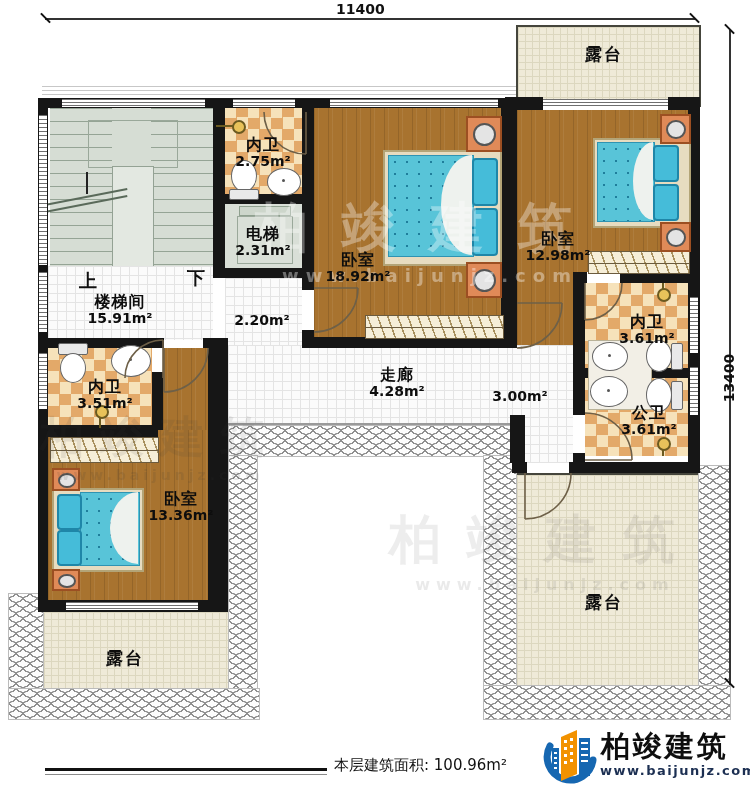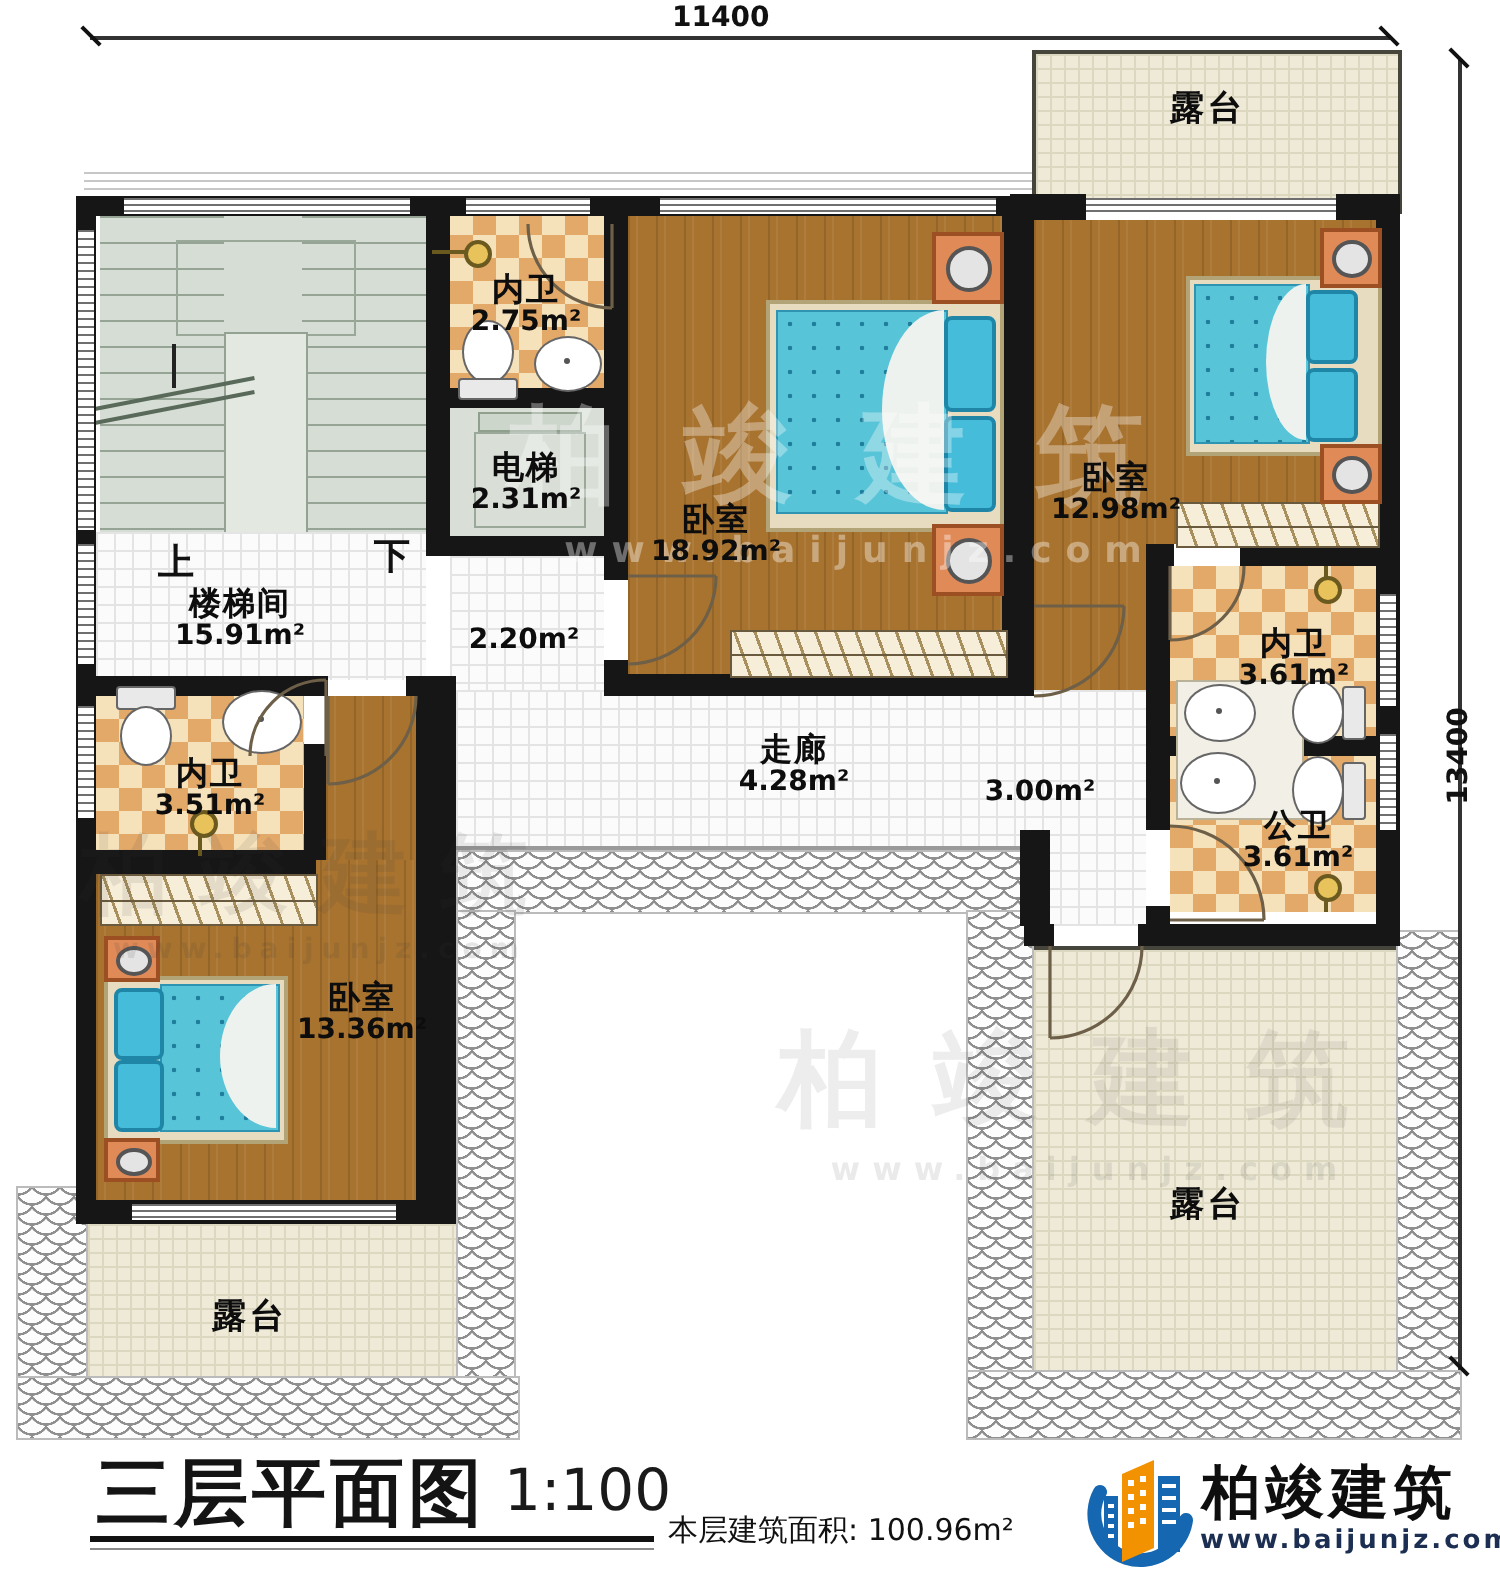--- a/index.html
+++ b/index.html
@@ -300,22 +300,20 @@
 
   <div class="dimline" style="left:45px;top:18px;width:650px;height:2px;"></div>
   <div class="tick" style="left:39px;top:17px;"></div>
   <div class="tick" style="left:688px;top:17px;"></div>
   <div class="dimtxt" style="left:336px;top:1px;">11400</div>
   <div class="dimline" style="left:729px;top:30px;width:2px;height:655px;"></div>
   <div class="tick" style="left:723px;top:28px;"></div>
   <div class="tick" style="left:723px;top:682px;"></div>
   <div class="dimtxt" style="left:705px;top:370px;transform:rotate(-90deg);transform-origin:center;">13400</div>
 
-  <div id="footer-title">三层平面图</div>
-  <div id="footer-scale">1:100</div>
   <div class="rule1"></div>
   <div class="rule2"></div>
   <div class="info" style="top:756px;">本层建筑面积: 100.96m²</div>
   <div class="info" style="top:764px;margin-top:36px;">层高: 3.2m</div>
 
   <svg width="64" height="64" viewBox="0 0 64 64" style="left:534px;top:724px;">
     <path d="M16 22 A23 23 0 1 0 59 36" fill="none" stroke="#1667b1" stroke-width="7" stroke-linecap="round"></path>
     <polygon points="27,13 43,6 43,50 27,57" fill="#f29200"></polygon>
     <rect x="45" y="14" width="11" height="38" fill="#1667b1"></rect>
     <rect x="18" y="24" width="7" height="28" fill="#1667b1"></rect>

